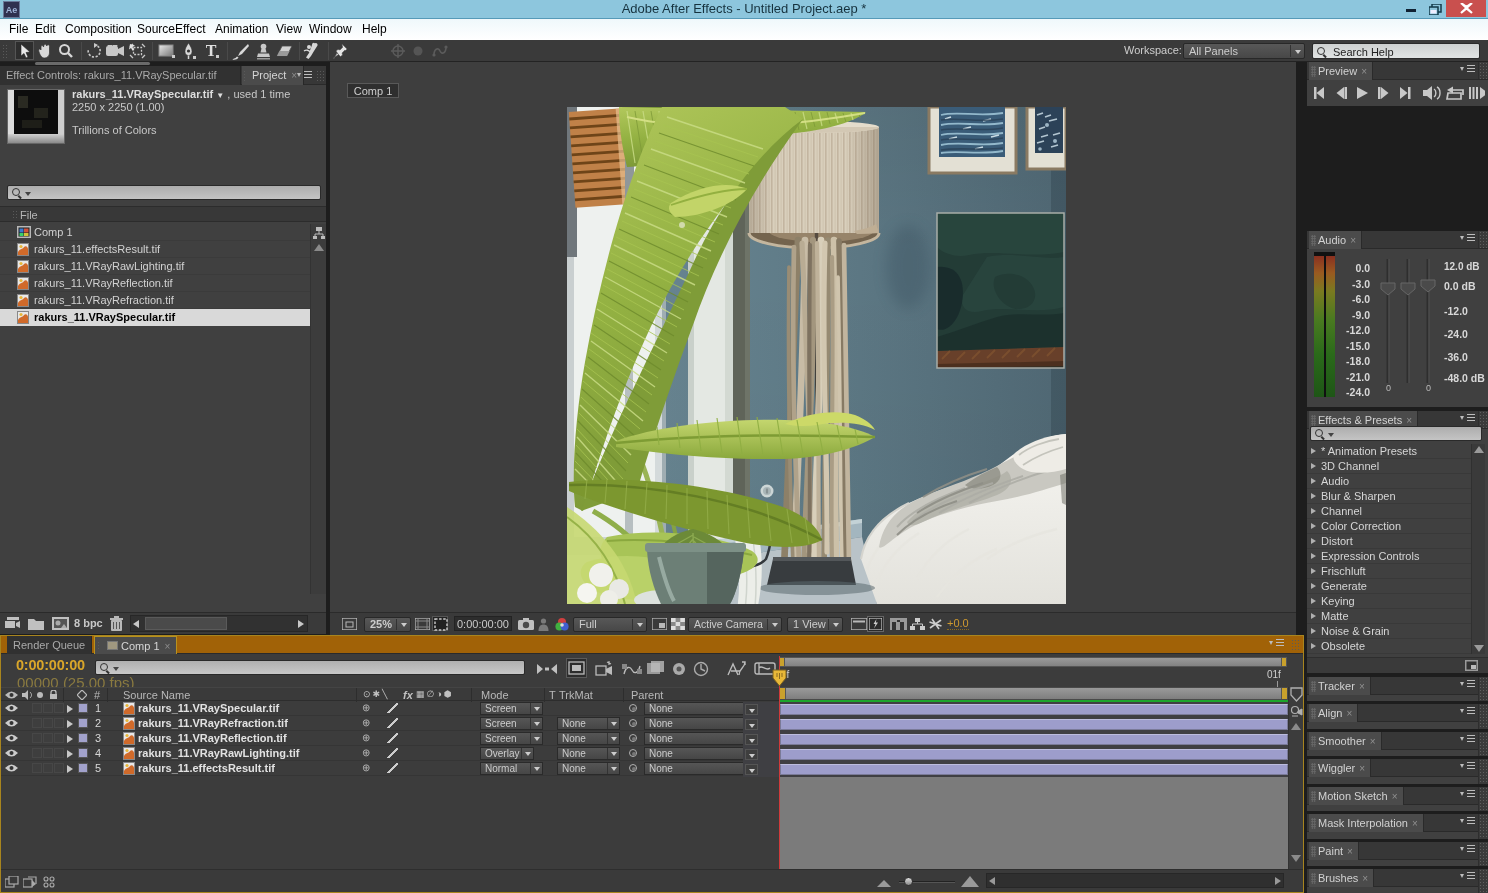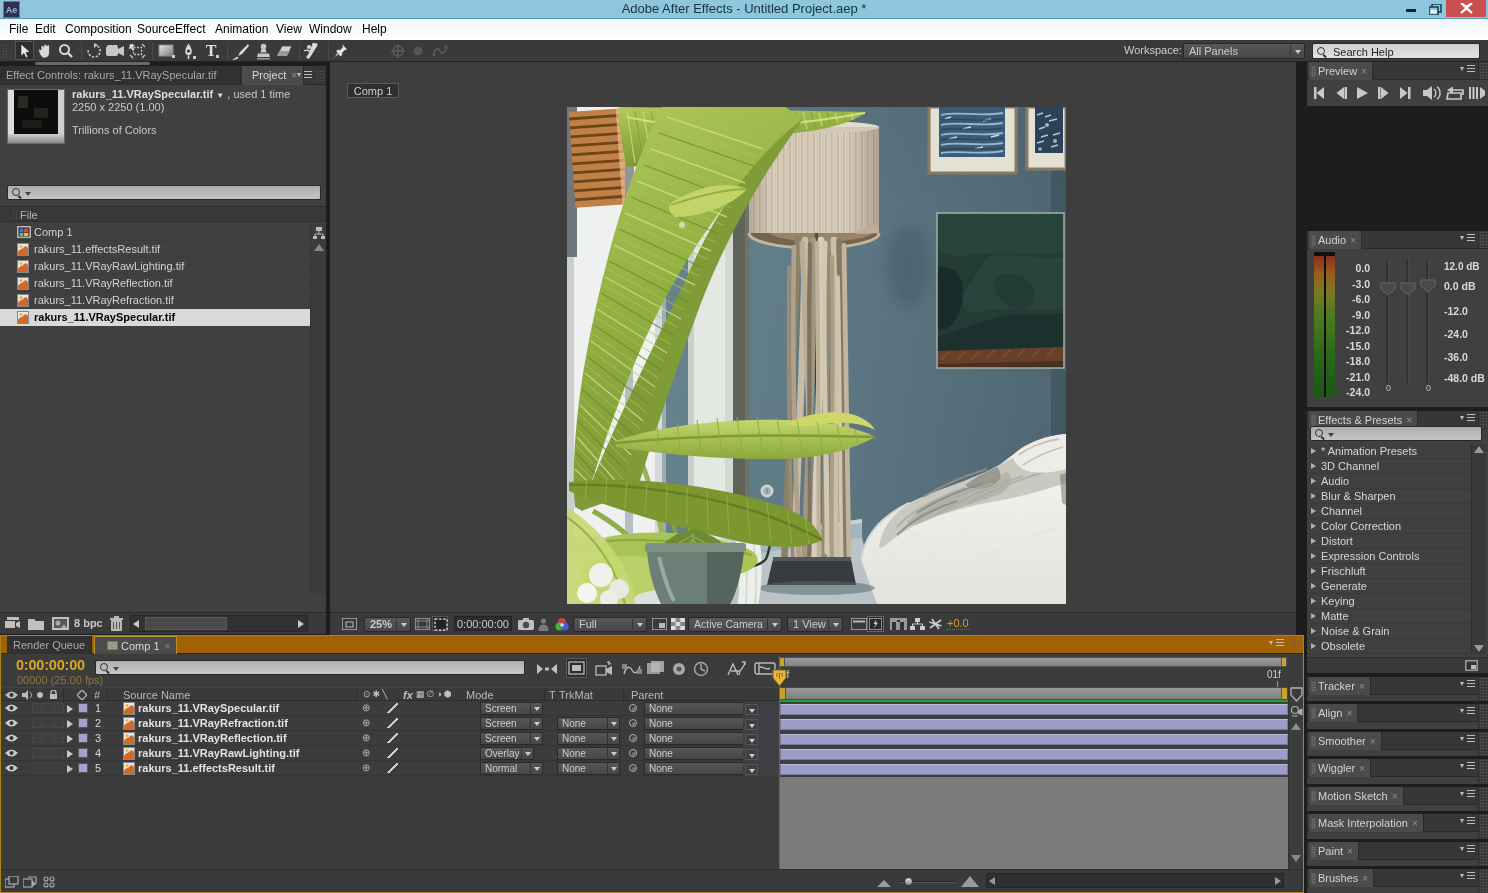--- a/index.html
+++ b/index.html
@@ -823,21 +823,21 @@
 <div id="timeline" class="panel" style="left:0;top:635px;width:1304px;height:258px;border:1px solid #a8851e;background:#3c3c3c;">
 <div class="tabbar" style="height:18px;background:#a16207;">
  <div class="tab" style="left:6px;height:18px;line-height:18px;">Render Queue</div>
  <div class="tab active" style="left:93px;height:18px;line-height:18px;border:1px solid #b8921e;border-bottom:none;"><span class="grip" style="left:2px;top:4px;height:10px;width:4px;"></span><span style="display:inline-block;width:11px;height:9px;background:#a09880;border:1px solid #777;margin:0 3px 0 6px;"></span>Comp 1<span class="x">×</span></div>
  <div class="pmenu" style="right:20px;top:3px;"></div>
       <div class="grip" style="right:4px;top:3px;height:12px;"></div>
 </div>
 
 <div class="abs" style="left:0;top:18px;width:778px;height:33px;background:#3c3c3c;">
  <div class="abs" style="left:15px;top:3px;color:#d9a62a;font-size:14.5px;font-weight:bold;letter-spacing:-0.2px;">0:00:00:00</div>
- <div class="abs" style="left:16px;top:20px;color:#8a7a40;font-size:11px;">00000 (25.00 fps)</div>
+ <div class="abs" style="left:16px;top:20px;color:#8a7a40;font-size:15px;">00000 (25.00 fps)</div>
  <div class="searchbox" style="left:94px;top:6px;width:430px;background:linear-gradient(#b0b0b0,#c8c8c8);">
         <span class="mag"></span>
         <span class="dtri" style="left:17px;top:6px;"></span>
       </div>
  <svg class="abs" style="left:534px;top:8px" width="24" height="14">
         <path d="M2 2 L8 7 L2 12 Z M22 2 L16 7 L22 12 Z" fill="#c0c0c0"></path>
         <rect x="10" y="5.5" width="4" height="3" fill="#c0c0c0"></rect>
       </svg>
  <div class="abs" style="left:565px;top:4px;width:21px;height:20px;background:#2c2c2c;border:1px solid #5a5a5a;"><svg width="17" height="16" style="margin:1px">
           <rect x="1" y="2" width="15" height="12" fill="none" stroke="#bbb" stroke-width="1.3"></rect>
@@ -894,21 +894,21 @@
         <path d="M5 0 L10 5 L5 10 L0 5Z" fill="none" stroke="#bbb" stroke-width="1.2"></path>
       </svg>
  <span class="abs" style="left:93px;top:1px;">#</span>
  <div class="abs" style="left:106px;top:0;width:1px;height:14px;background:#2d2d2d;"></div>
  <span class="abs" style="left:122px;top:1px;">Source Name</span>
  <div class="abs" style="left:355px;top:0;width:1px;height:14px;background:#2d2d2d;"></div>
  <span class="abs" style="left:362px;top:1px;font-size:9px;letter-spacing:2px;color:#c0c0c0;">⊙✱╲</span>
  <span class="abs" style="left:402px;top:1px;font-style:italic;font-weight:bold;color:#c0c0c0;">fx</span>
  <span class="abs" style="left:415px;top:1px;font-size:9px;letter-spacing:2px;color:#c0c0c0;">▦∅◑⬢</span>
  <div class="abs" style="left:470px;top:0;width:1px;height:14px;background:#2d2d2d;"></div>
- <span class="abs" style="left:465px;top:1px;">Mode</span>
+ <span class="abs" style="left:480px;top:1px;">Mode</span>
  <div class="abs" style="left:543px;top:0;width:1px;height:14px;background:#2d2d2d;"></div>
  <span class="abs" style="left:548px;top:1px;">T</span>
  <span class="abs" style="left:558px;top:1px;text-align:center;">TrkMat</span>
  <div class="abs" style="left:622px;top:0;width:1px;height:14px;background:#2d2d2d;"></div>
  <span class="abs" style="left:630px;top:1px;">Parent</span>
 </div>
 <div id="trows" class="abs" style="left:0;top:65px;width:778px;height:76px;">
  <div class="trow" style="top:0;">
         <svg class="eye" width="13" height="8">
           <path d="M0 4 Q6.5 -3 13 4 Q6.5 11 0 4Z" fill="#ccc"></path>

